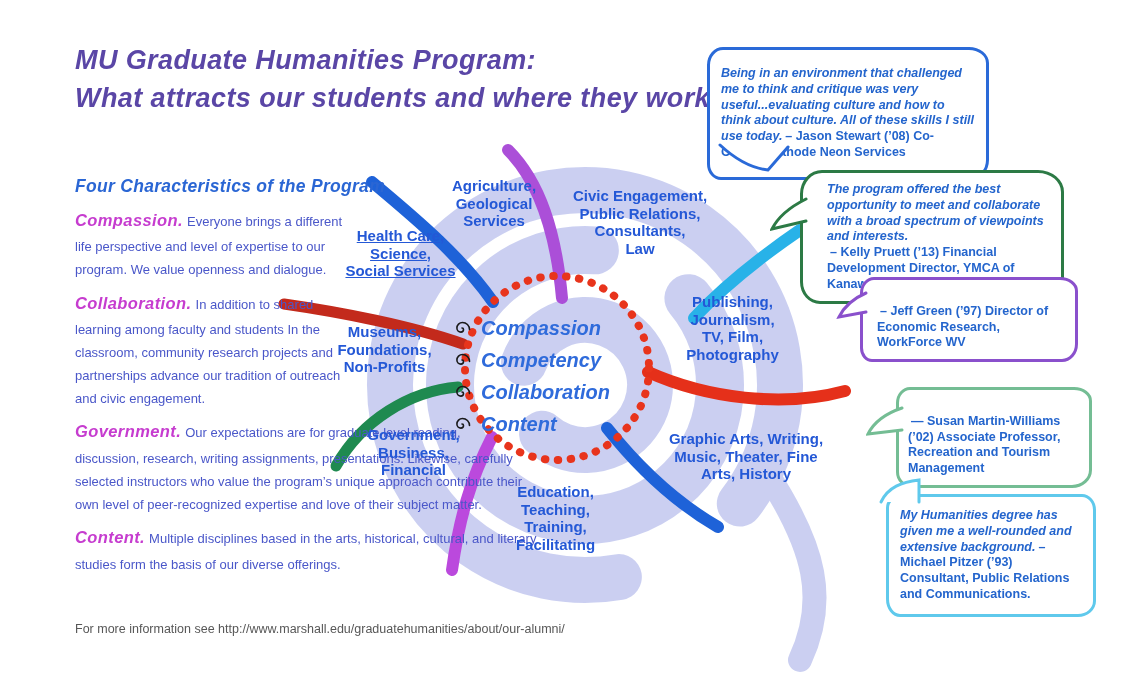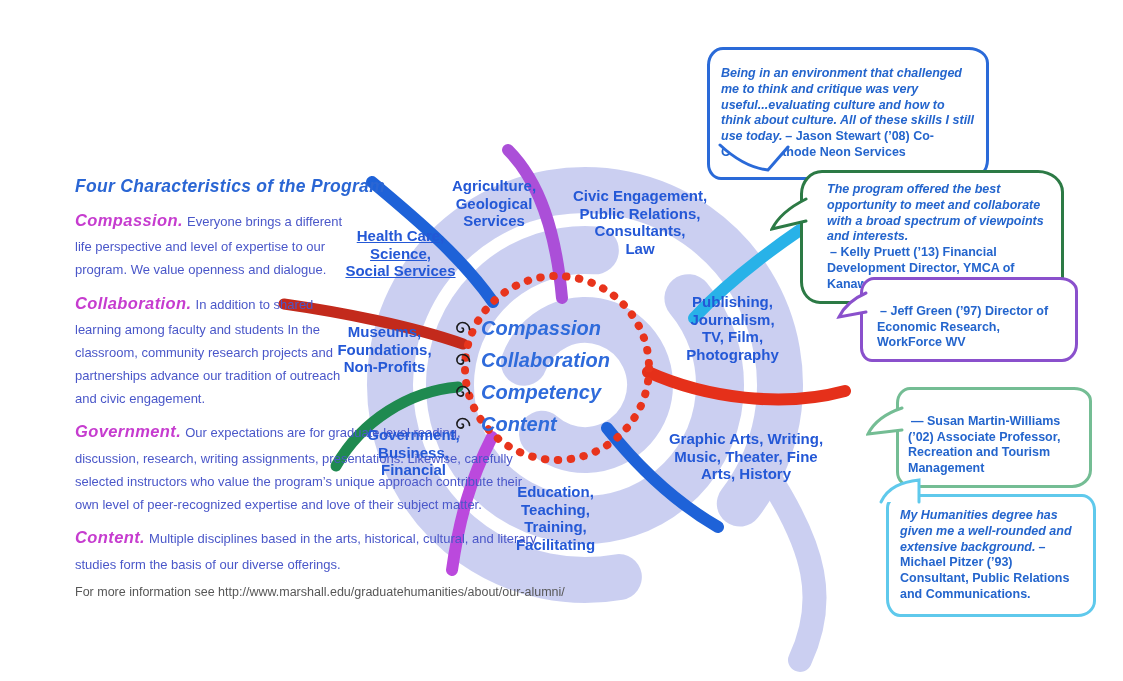--- a/index.html
+++ b/index.html
@@ -46,21 +46,21 @@
   .b2{left:800px;top:170px;width:222px;padding:9px 12px 9px 24px;
       border-color:var(--b2_border);border-radius:22px 26px 30px 20px / 24px 22px 26px 22px;}
   .b3{left:860px;top:277px;width:188px;padding:8px 10px 8px 14px;
       border-color:var(--b3_border);border-radius:14px 18px 16px 12px / 16px 14px 18px 14px;}
   .b4{left:896px;top:387px;width:172px;padding:8px 9px;
       border-color:var(--b4_border);border-radius:14px 18px 20px 16px / 16px 14px 18px 16px;}
   .b5{left:886px;top:494px;width:182px;padding:11px 11px;
       border-color:var(--b5_border);border-radius:16px 14px 18px 14px / 14px 16px 16px 18px;}
   .tail{position:absolute;z-index:3;}
 
-  .footer{position:absolute;left:75px;top:585px;z-index:2;font-size:12.5px;
+  .footer{position:absolute;left:75px;top:622px;z-index:2;font-size:12.5px;
           color:var(--footer_gray);}
 </style>
 </head>
 <body>
 
 <div class="canvas">
 
   <svg class="bg" width="1123" height="681" viewBox="0 0 1123 681">
 
     <g fill="none" stroke-linecap="round" opacity="0.92">
@@ -77,20 +77,24 @@
       <path d="M 284 304 C 340 312, 412 326, 463 344" stroke-width="11" stroke="#c32a1c"></path>
       <path d="M 336 466 C 362 420, 410 391, 458 387" stroke-width="11" stroke="#1f8a50"></path>
       <path d="M 648 372 C 706 398, 782 408, 845 391" stroke-width="12" stroke="#e5301a"></path>
       <path d="M 492 437 C 470 480, 459 520, 452 570" stroke-width="12" stroke="#bb49dd"></path>
       <path d="M 607 428 C 642 472, 680 505, 718 527" stroke-width="12" stroke="#1e62d8"></path>
     </g>
 
     <circle cx="557" cy="368" r="92" fill="none" stroke-width="8" stroke-dasharray="0.5 12.5" stroke-linecap="round" stroke="#e8341c"></circle>
   </svg>
 
+  <div class="title">
+    <div>MU Graduate Humanities Program:</div>
+    <div>What attracts our students and where they work</div>
+  </div>
 
   <section class="left-col">
     <h2>Four Characteristics of the Program</h2>
     <p class="para p1"><span class="cname">Compassion.</span><span>Everyone brings a different life perspective and level of expertise to our program. We value openness and dialogue.</span></p>
     <p class="para p2"><span class="cname">Collaboration.</span><span>In addition to shared learning among faculty and students In the classroom, community research projects and partnerships advance our tradition of outreach and civic engagement.</span></p>
     <p class="para p3"><span class="cname">Government.</span><span>Our expectations are for graduate level reading, discussion, research, writing assignments, presentations. Likewise, carefully selected instructors who value the program’s unique approach contribute their own level of peer-recognized expertise and love of their subject matter.</span></p>
     <p class="para p4"><span class="cname">Content.</span><span>Multiple disciplines based in the arts, historical, cultural, and literary studies form the basis of our diverse offerings.</span></p>
   </section>
 
   <div class="field f-agri">Agriculture,
@@ -125,27 +129,27 @@
     <div class="cv-row">
       <svg width="20" height="20" viewBox="0 0 20 20">
           <path d="M10 10 a1.5 1.5 0 0 1 1.5 1.5 a2.6 2.6 0 0 1 -2.6 2.6 a4 4 0 0 1 -4 -4 a5.6 5.6 0 0 1 5.6 -5.6 a7 7 0 0 1 7 7" fill="none" stroke-width="1.6" stroke-linecap="round" stroke="#1a1a1a"></path>
         </svg>
       <span>Compassion</span>
     </div>
     <div class="cv-row">
       <svg width="20" height="20" viewBox="0 0 20 20">
           <path d="M10 10 a1.5 1.5 0 0 1 1.5 1.5 a2.6 2.6 0 0 1 -2.6 2.6 a4 4 0 0 1 -4 -4 a5.6 5.6 0 0 1 5.6 -5.6 a7 7 0 0 1 7 7" fill="none" stroke-width="1.6" stroke-linecap="round" stroke="#1a1a1a"></path>
         </svg>
-      <span>Collaboration</span>
+      <span>Competency</span>
     </div>
     <div class="cv-row">
       <svg width="20" height="20" viewBox="0 0 20 20">
           <path d="M10 10 a1.5 1.5 0 0 1 1.5 1.5 a2.6 2.6 0 0 1 -2.6 2.6 a4 4 0 0 1 -4 -4 a5.6 5.6 0 0 1 5.6 -5.6 a7 7 0 0 1 7 7" fill="none" stroke-width="1.6" stroke-linecap="round" stroke="#1a1a1a"></path>
         </svg>
-      <span>Competency</span>
+      <span>Collaboration</span>
     </div>
     <div class="cv-row">
       <svg width="20" height="20" viewBox="0 0 20 20">
           <path d="M10 10 a1.5 1.5 0 0 1 1.5 1.5 a2.6 2.6 0 0 1 -2.6 2.6 a4 4 0 0 1 -4 -4 a5.6 5.6 0 0 1 5.6 -5.6 a7 7 0 0 1 7 7" fill="none" stroke-width="1.6" stroke-linecap="round" stroke="#1a1a1a"></path>
         </svg>
       <span>Content</span>
     </div>
   </div>
 
   <div class="bubble b1">

